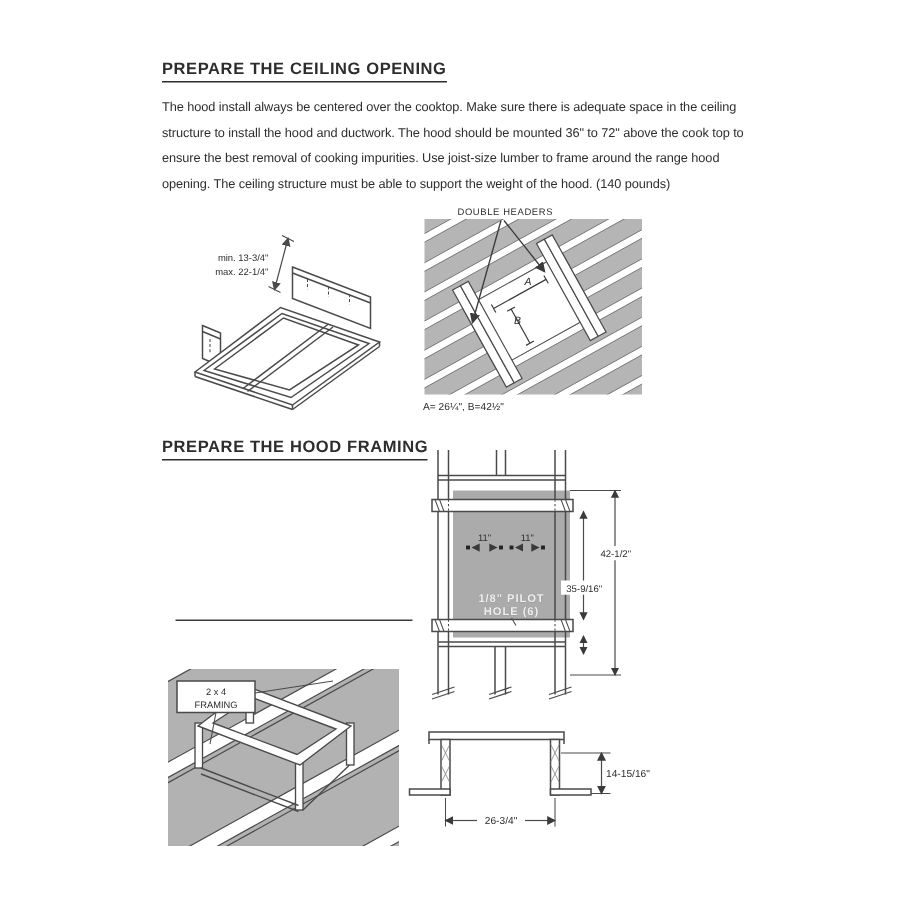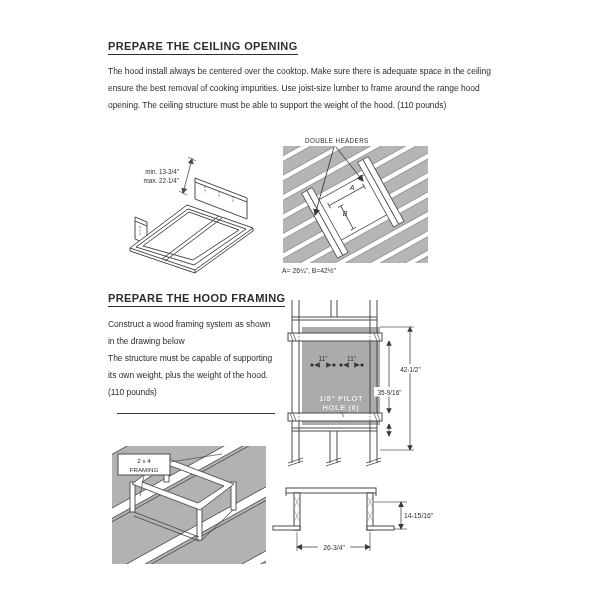--- a/index.html
+++ b/index.html
@@ -21,22 +21,23 @@
   .boxlbl{font-size:6.2px}
 </style>
 </head>
 <body>
 
 <div class="page">
 
   <div class="sec-heading" style="left:108px;top:40px">PREPARE THE CEILING OPENING</div>
   <div class="para" style="left:108px;top:66px">
     <div>The hood install always be centered over the cooktop. Make sure there is adequate space in the ceiling</div>
+    <div>structure to install the hood and ductwork. The hood should be mounted 36" to 72" above the cook top to</div>
     <div>ensure the best removal of cooking impurities. Use joist-size lumber to frame around the range hood</div>
-    <div>opening. The ceiling structure must be able to support the weight of the hood. (110 pounds)</div>
+    <div>opening. The ceiling structure must be able to support the weight of the hood. (140 pounds)</div>
   </div>
 
   <svg style="left:105px;top:143px" width="175" height="135" viewBox="0 0 175 135">
     <defs>
       <marker id="mA" markerWidth="6" markerHeight="6" refX="5" refY="3" orient="auto-start-reverse" markerUnits="userSpaceOnUse">
         <path d="M0,0 L6,3 L0,6 Z" fill="#4a4a4a"></path>
       </marker>
     </defs>
     <g stroke="#4a4a4a" fill="none" stroke-width="1">
 
@@ -120,27 +121,20 @@
     <text x="67" y="86" text-anchor="middle" class="ab">B</text>
     <text x="27" y="13" letter-spacing=".4">DOUBLE HEADERS</text>
     <g stroke="#3a3a3a" stroke-width=".9" fill="none">
       <line x1="56" y1="17" x2="37" y2="85" marker-end="url(#mB)"></line>
       <line x1="58" y1="17" x2="85" y2="51" marker-end="url(#mB)"></line>
     </g>
     <text x="4" y="143" class="cap">A= 26¼", B=42½"</text>
   </svg>
 
   <div class="sec-heading" style="left:108px;top:292px">PREPARE THE HOOD FRAMING</div>
-  <div class="para" style="left:108px;top:319px">
-    <div>Construct a wood framing system as shown</div>
-    <div>in the drawing below</div>
-    <div>The structure must be capable of supporting</div>
-    <div>its own weight, plus the weight of the hood.</div>
-    <div>(110 pounds)</div>
-  </div>
 
   <div class="divider" style="left:117px;top:413px;width:158px"></div>
 
   <svg style="left:268px;top:293px" width="192" height="182" viewBox="0 0 192 182">
     <defs>
       <marker id="mC" markerWidth="5.5" markerHeight="5.5" refX="4.8" refY="2.75" orient="auto-start-reverse" markerUnits="userSpaceOnUse">
         <path d="M0,0 L5.5,2.75 L0,5.5 Z" fill="#3a3a3a"></path>
       </marker>
     </defs>
     <rect x="34" y="34" width="78" height="98" fill="#ababab"></rect>

